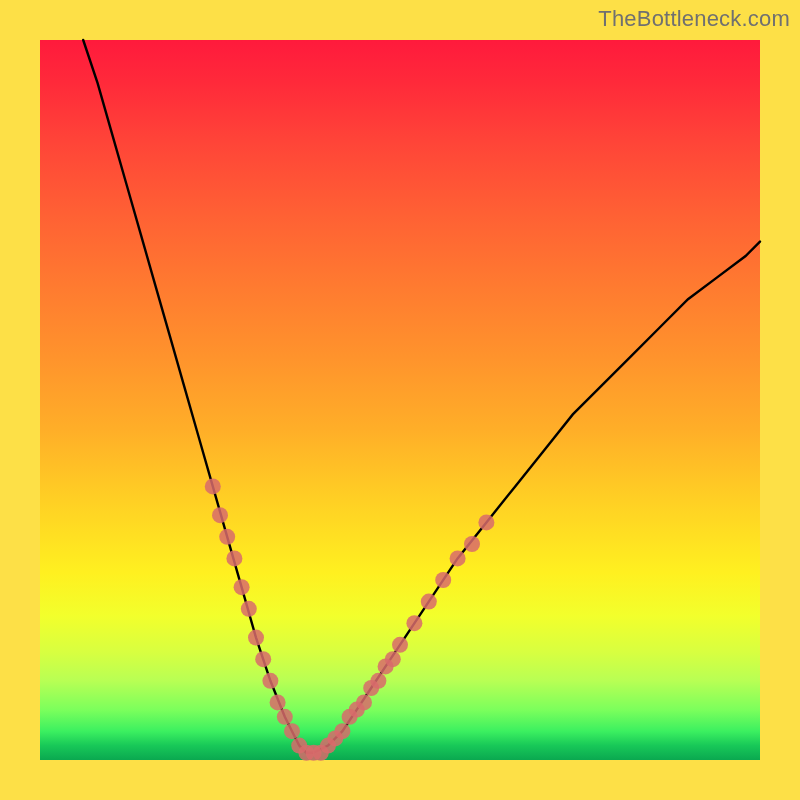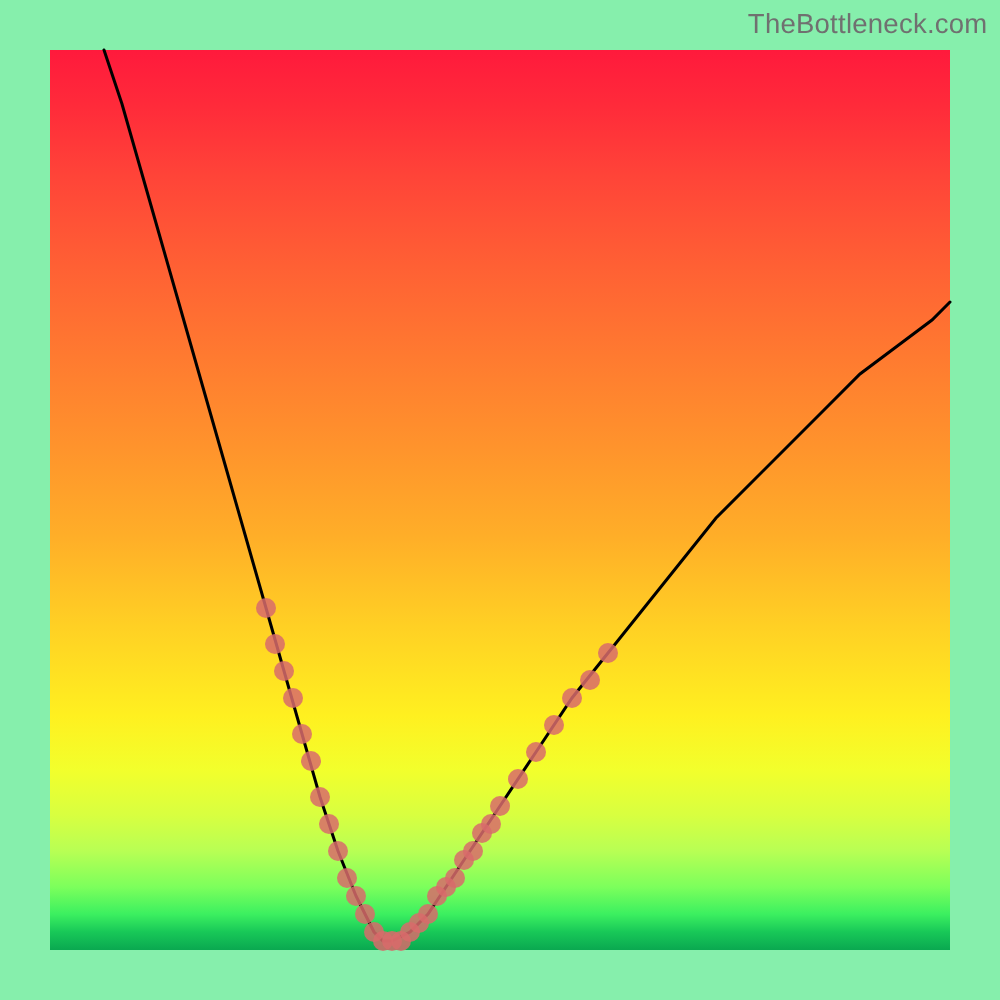--- a/index.html
+++ b/index.html
@@ -10,21 +10,21 @@
     background: #000;
     overflow: hidden;
     font-family: Arial, Helvetica, sans-serif;
   }
   .frame {
     position: absolute;
     left: 0;
     top: 0;
     width: 800px;
     height: 800px;
-    background: #86efac;
+    background: #fde047;
   }
   .plot-area {
     position: absolute;
     left: 40px;
     top: 40px;
     width: 720px;
     height: 720px;
     
     background: linear-gradient(to bottom,
       #ff1a3c 0%,

